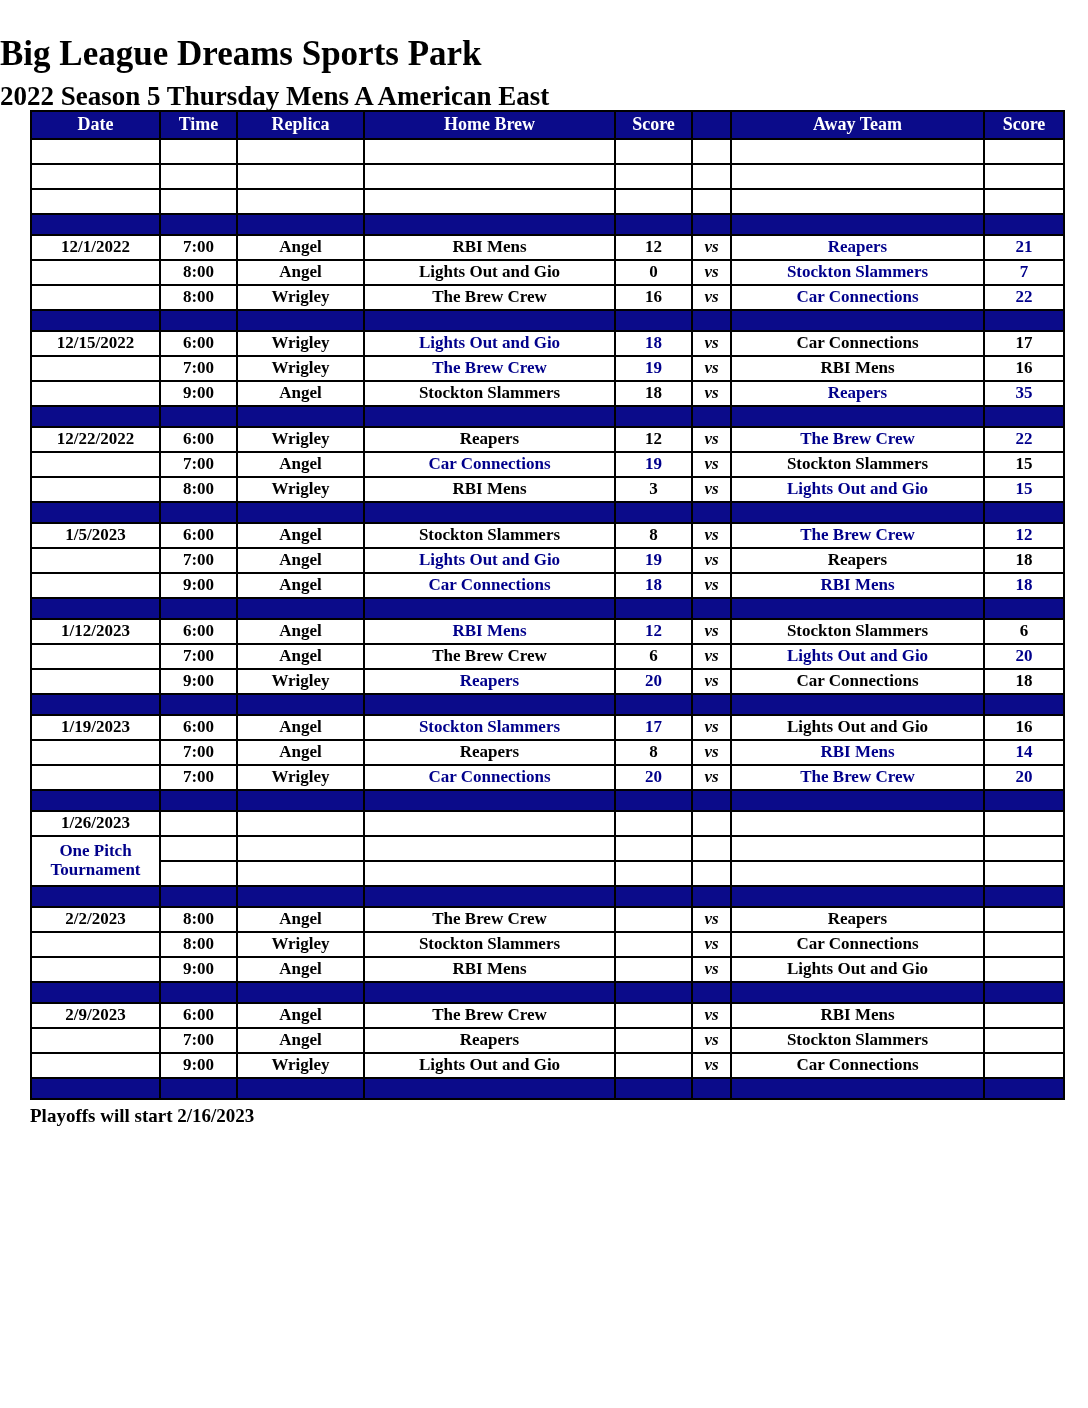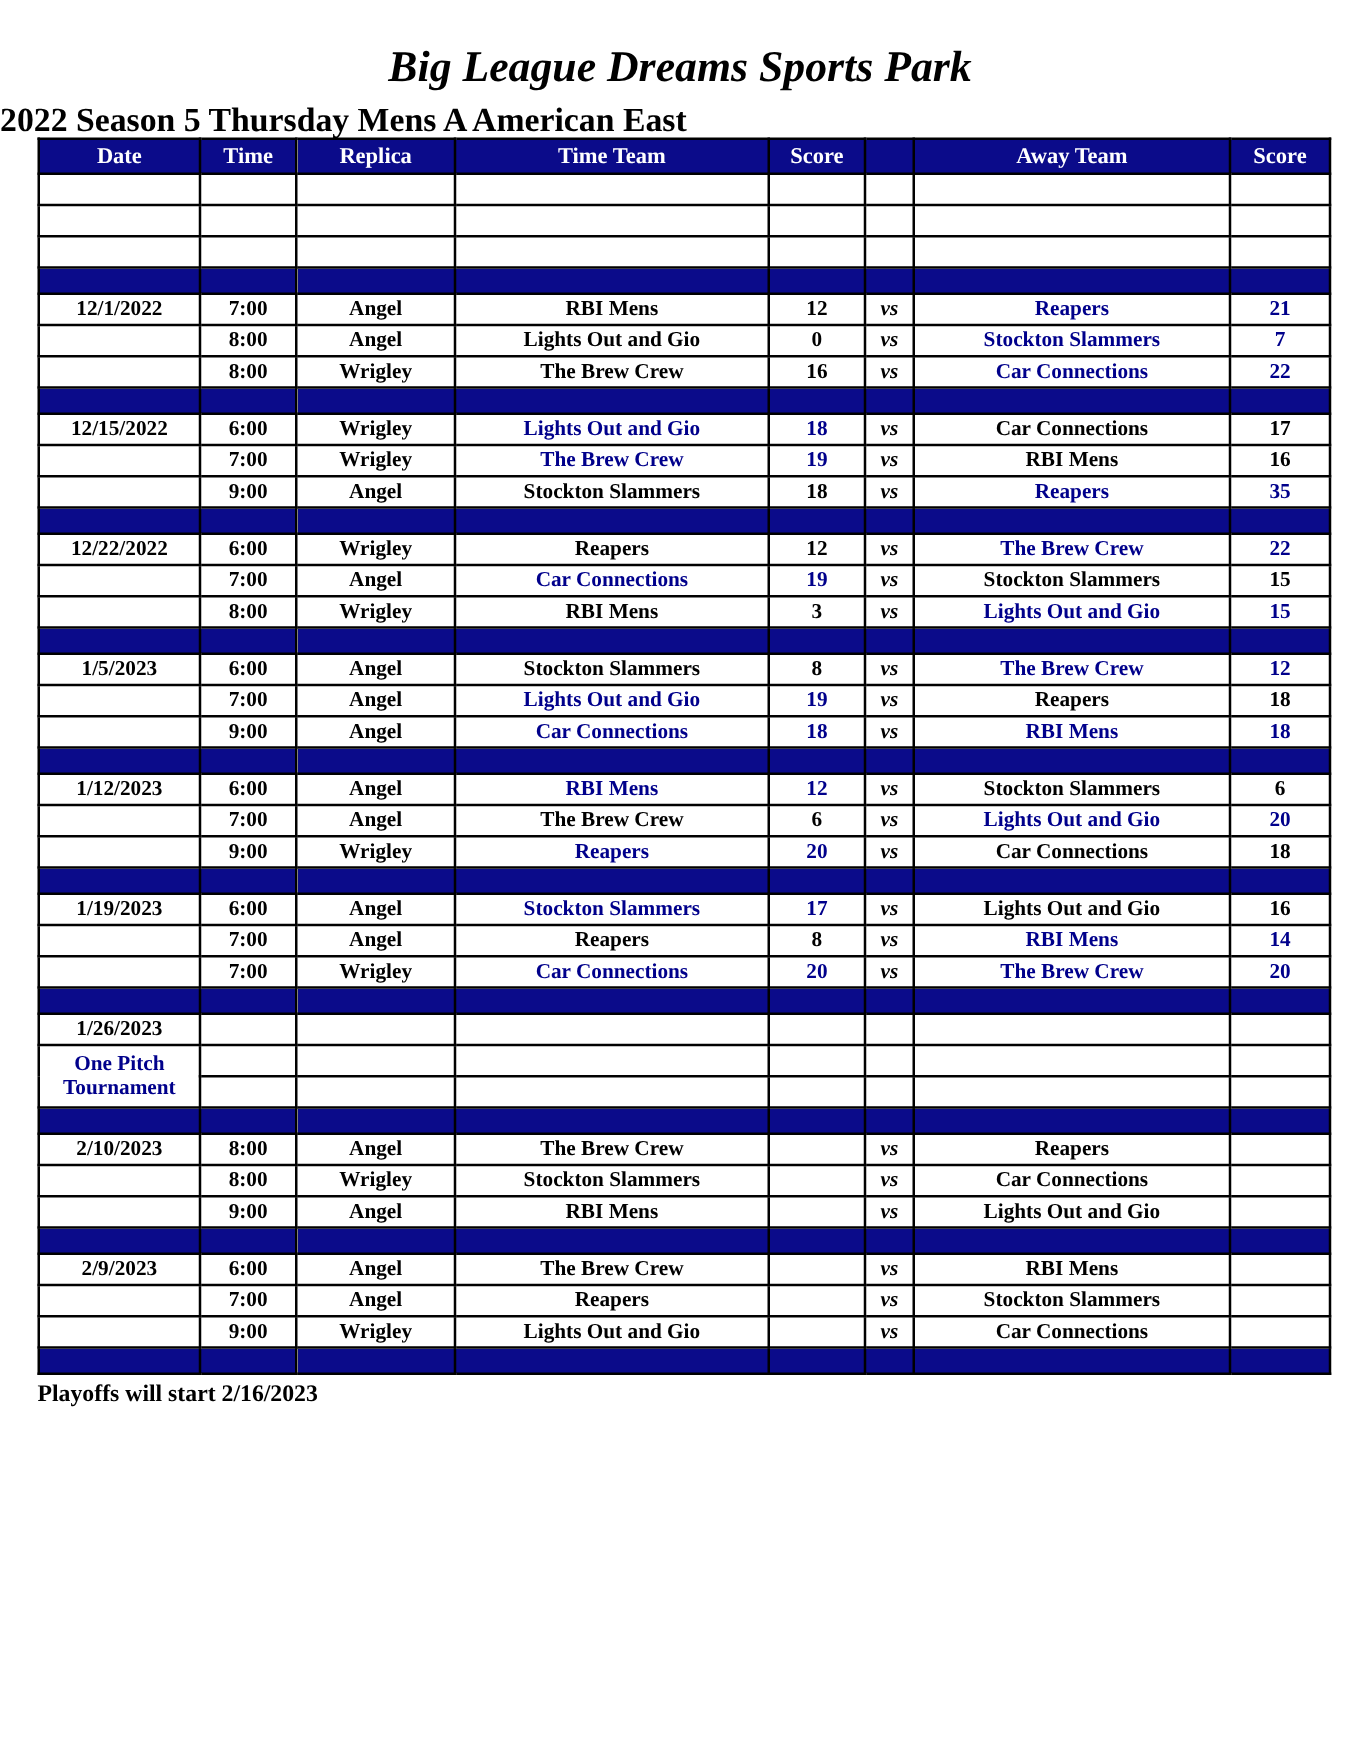--- a/index.html
+++ b/index.html
@@ -9,23 +9,22 @@
     --ink:#000000;
   }
   html,body{margin:0;padding:0;}
   body{
     width:1088px;height:1408px;background:#ffffff;
     font-family:"Liberation Serif","DejaVu Serif",serif;
     color:var(--ink);
   }
   .page{width:1088px;height:1408px;position:relative;overflow:hidden;}
   .title{
-    text-align:center;font-weight:bold;font-size:35px;line-height:1.05;
+    text-align:left;font-weight:bold;font-size:35px;line-height:1.05;
     margin:36px 0 0 0;
-    font-style:italic;
   }
   .subtitle{
     font-weight:bold;font-size:27px;line-height:1.05;
     margin:9px 0 0 0;
   }
   .note{
     text-align:center;font-weight:bold;font-style:italic;font-size:19px;
     margin:10px 0 7px 0;word-spacing:3px;
   }
   table.sched{
@@ -70,21 +69,21 @@
         <col style="width: 77px;">
         <col style="width: 39px;">
         <col style="width: 253px;">
         <col style="width: 80px;">
       </colgroup>
     <thead>
       <tr class="hdr">
           <th>Date</th>
           <th>Time</th>
           <th>Replica</th>
-          <th>Time Team</th>
+          <th>Home Brew</th>
           <th>Score</th>
           <th></th>
           <th>Away Team</th>
           <th>Score</th>
         </tr>
     </thead>
     <tbody>
         <tr class="row">
           <td></td>
           <td></td>
@@ -401,21 +400,21 @@
           <td></td>
           <td></td>
           <td></td>
           <td></td>
           <td></td>
           <td></td>
           <td></td>
           <td></td>
         </tr>
         <tr class="row">
-          <td>2/10/2023</td>
+          <td>2/2/2023</td>
           <td>8:00</td>
           <td>Angel</td>
           <td>The Brew Crew</td>
           <td></td>
           <td class="vs">vs</td>
           <td>Reapers</td>
           <td></td>
         </tr>
         <tr class="row">
           <td></td>

